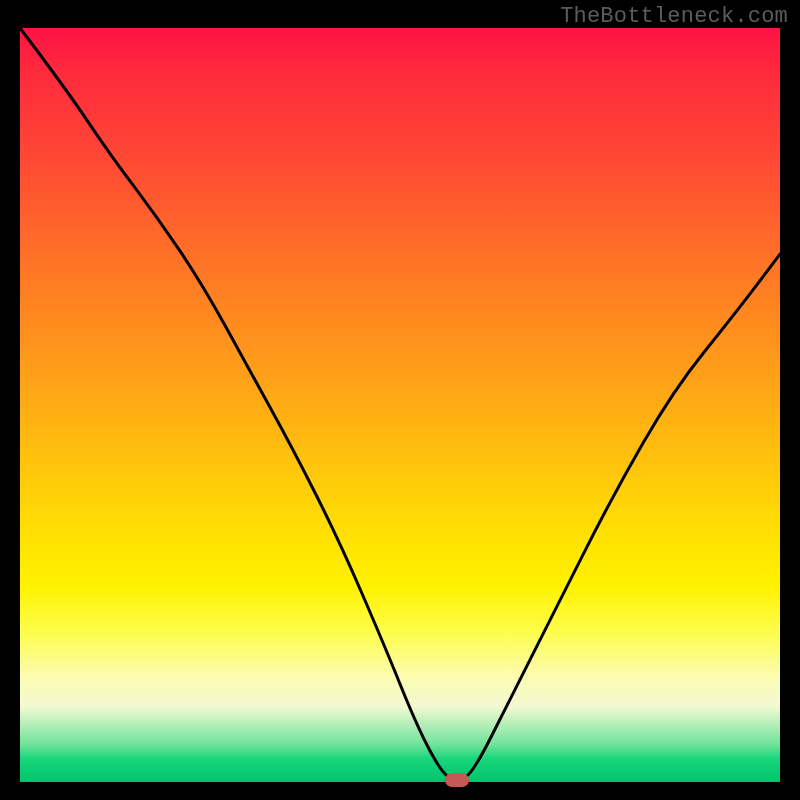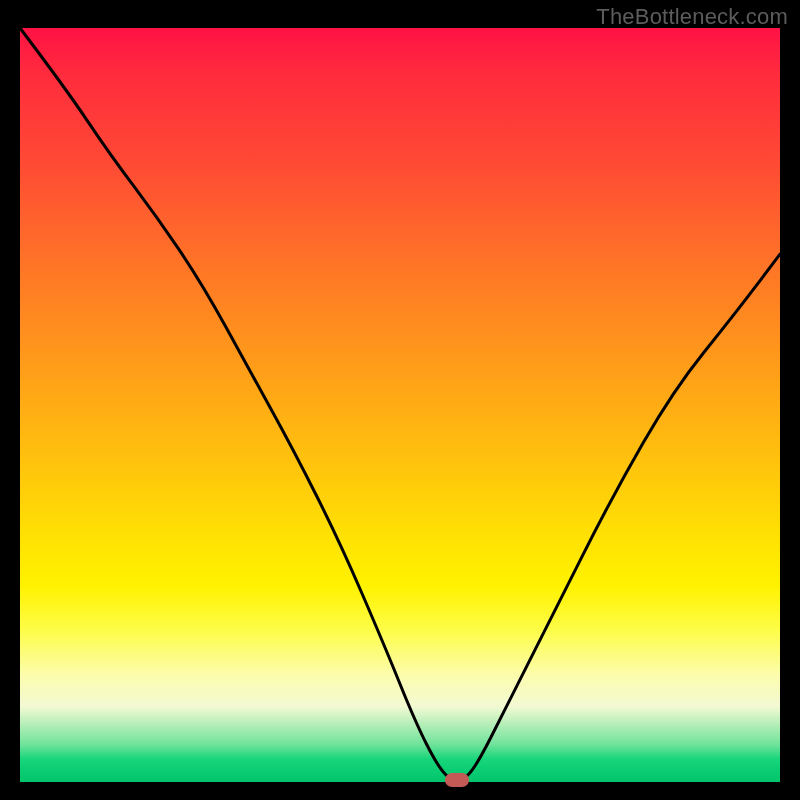--- a/index.html
+++ b/index.html
@@ -9,20 +9,21 @@
     height: 800px;
     background: #000;
     overflow: hidden;
     font-family: Arial, Helvetica, sans-serif;
   }
   .frame {
     position: relative;
     width: 800px;
     height: 800px;
     background: #000;
+    font-family: Liberation Mono, monospace;
   }
   .watermark {
     position: absolute;
     top: 4px;
     right: 12px;
     color: #5c5c5c;
     font-size: 22px;
     letter-spacing: 0.2px;
     z-index: 10;
   }

